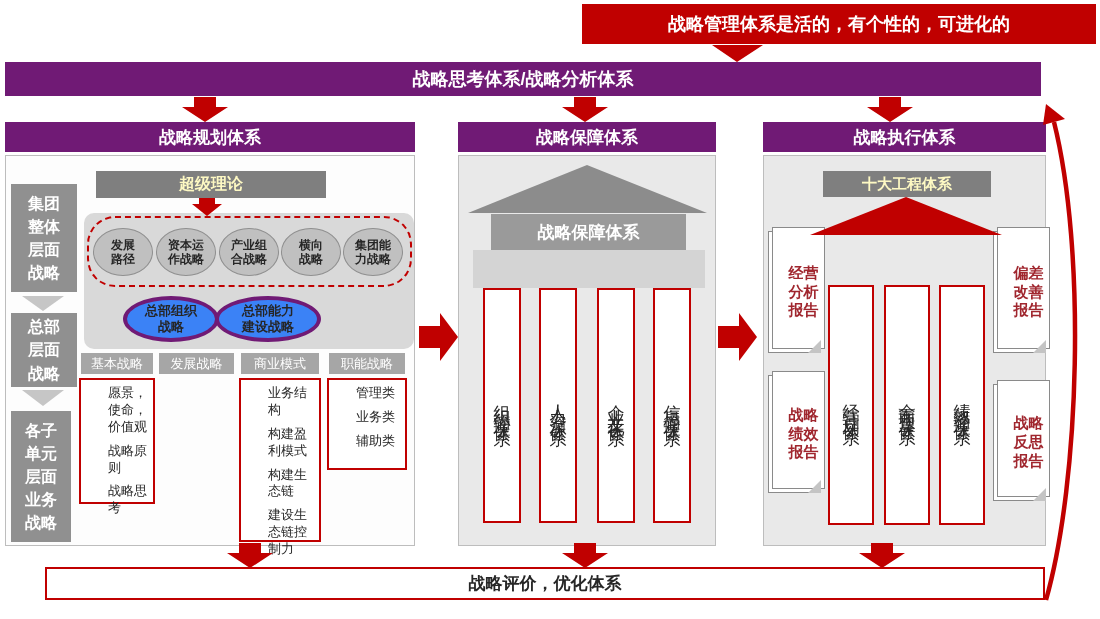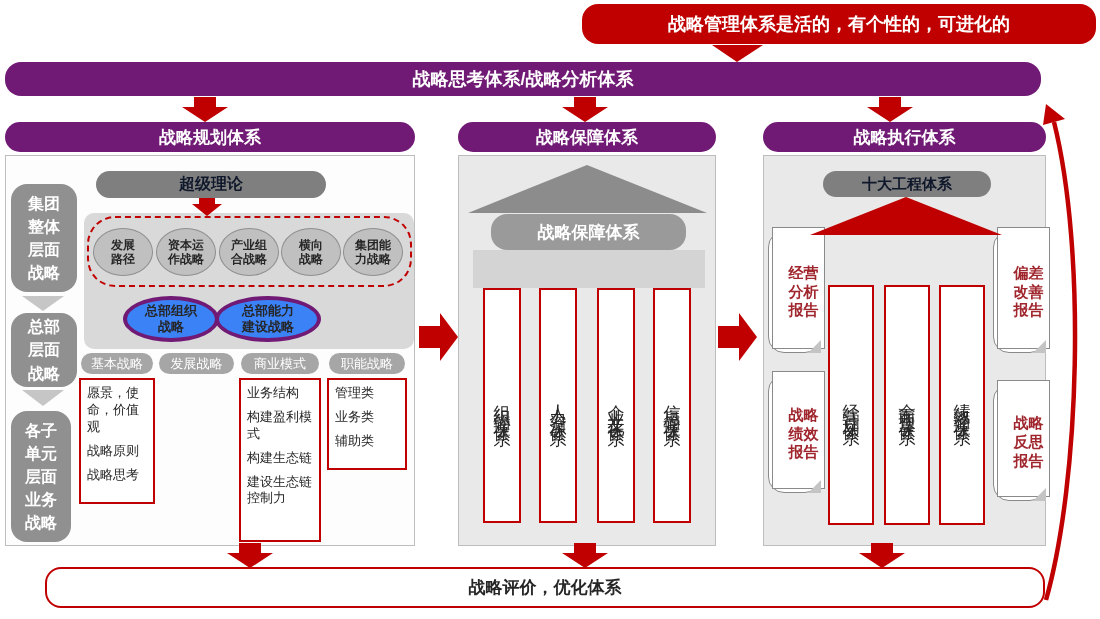--- a/index.html
+++ b/index.html
@@ -3,39 +3,39 @@
 <meta charset="utf-8">
 <style>
   html,body{margin:0;padding:0;}
   body{
     width:1100px;height:619px;background:#ffffff;
     font-family:"Liberation Sans","DejaVu Sans",sans-serif;
     position:relative;overflow:hidden;
   }
   #canvas{position:relative;width:1100px;height:619px;}
   .abs{position:absolute;box-sizing:border-box;}
-  .center{display:flex;align-items:center;justify-content:center;text-align:center;border-radius:16px;}
+  .center{display:flex;align-items:center;justify-content:center;text-align:center;}
   .pre{white-space:pre-line;}
 
   .banner{background:#c00000;color:#fff;font-weight:bold;font-size:18px;}
   .graybar{background:#701a75;color:#fff;font-weight:bold;font-size:17px;}
-  .darkbox{background:#7f7f7f;color:#0f172a;font-weight:bold;font-size:16px;}
+  .darkbox{background:#7f7f7f;color:#fef9c3;font-weight:bold;font-size:16px;}
   .panel{background:#e9e9e9;border:1px solid #bdbdbd;}
   .panel-light{background:#fdfdfd;border:1px solid #bdbdbd;}
 
   .level{background:#909090;color:#fff;font-weight:bold;font-size:16px;line-height:1.45;}
   .ellipse{border-radius:50%;font-weight:bold;color:#262626;font-size:12px;line-height:1.2;}
   .ellipse.row1{background:#c0c0c0;border:1px solid #8f8f8f;}
   .ellipse.row2{background:#3b82f6;border:4px solid #701a75;text-align:center;}
   .dashed-red{border:2px dashed #c00000;border-radius:28px;}
   .graypad{background:#d9d9d9;border-radius:10px;}
 
   .colheader{background:#a6a6a6;color:#fff;font-weight:normal;font-size:13px;}
   .itembox{background:#fff;border:2px solid #c00000;color:#262626;font-size:13px;line-height:1.3;padding:5px 6px;}
-  .item-line{margin-bottom:7px;}
+  .item-line{margin-bottom:7px;margin-left:21px;}
 
   .pillar{
     background:#fff;border:2px solid #c00000;color:#262626;font-size:17px;
     writing-mode:vertical-rl;text-orientation:upright;letter-spacing:5px;
     display:flex;align-items:center;justify-content:center;
   }
   .band{background:#9a9a9a;color:#fff;font-weight:bold;font-size:17px;}
   .lightband{background:#d4d4d4;}
 
   .doc{
@@ -219,21 +219,21 @@
 改善
 报告</span>
     </div>
     <div class="doc abs center pre" style="left:229px;top:228px;width:53px;height:117px">
       <span class="pre">战略
 反思
 报告</span>
     </div>
   </div>
 
-  <div class="bottombar abs center" style="left:45px;top:567px;width:1000px;height:41px">
+  <div class="bottombar abs center" style="left:45px;top:567px;width:1000px;height:33px">
     <span>战略评价，优化体系</span>
   </div>
 
   <svg id="arrow-overlay" width="1100" height="619" viewBox="0 0 1100 619">
 
     <polygon points="712,45 763,45 737,62" fill="#c00000"></polygon>
 
     <polygon points="194,97 216,97 216,107 228,107 205,122 182,107 194,107" fill="#c00000"></polygon>
     <polygon points="574,97 596,97 596,107 608,107 585,122 562,107 574,107" fill="#c00000"></polygon>
     <polygon points="879,97 901,97 901,107 913,107 890,122 867,107 879,107" fill="#c00000"></polygon>

